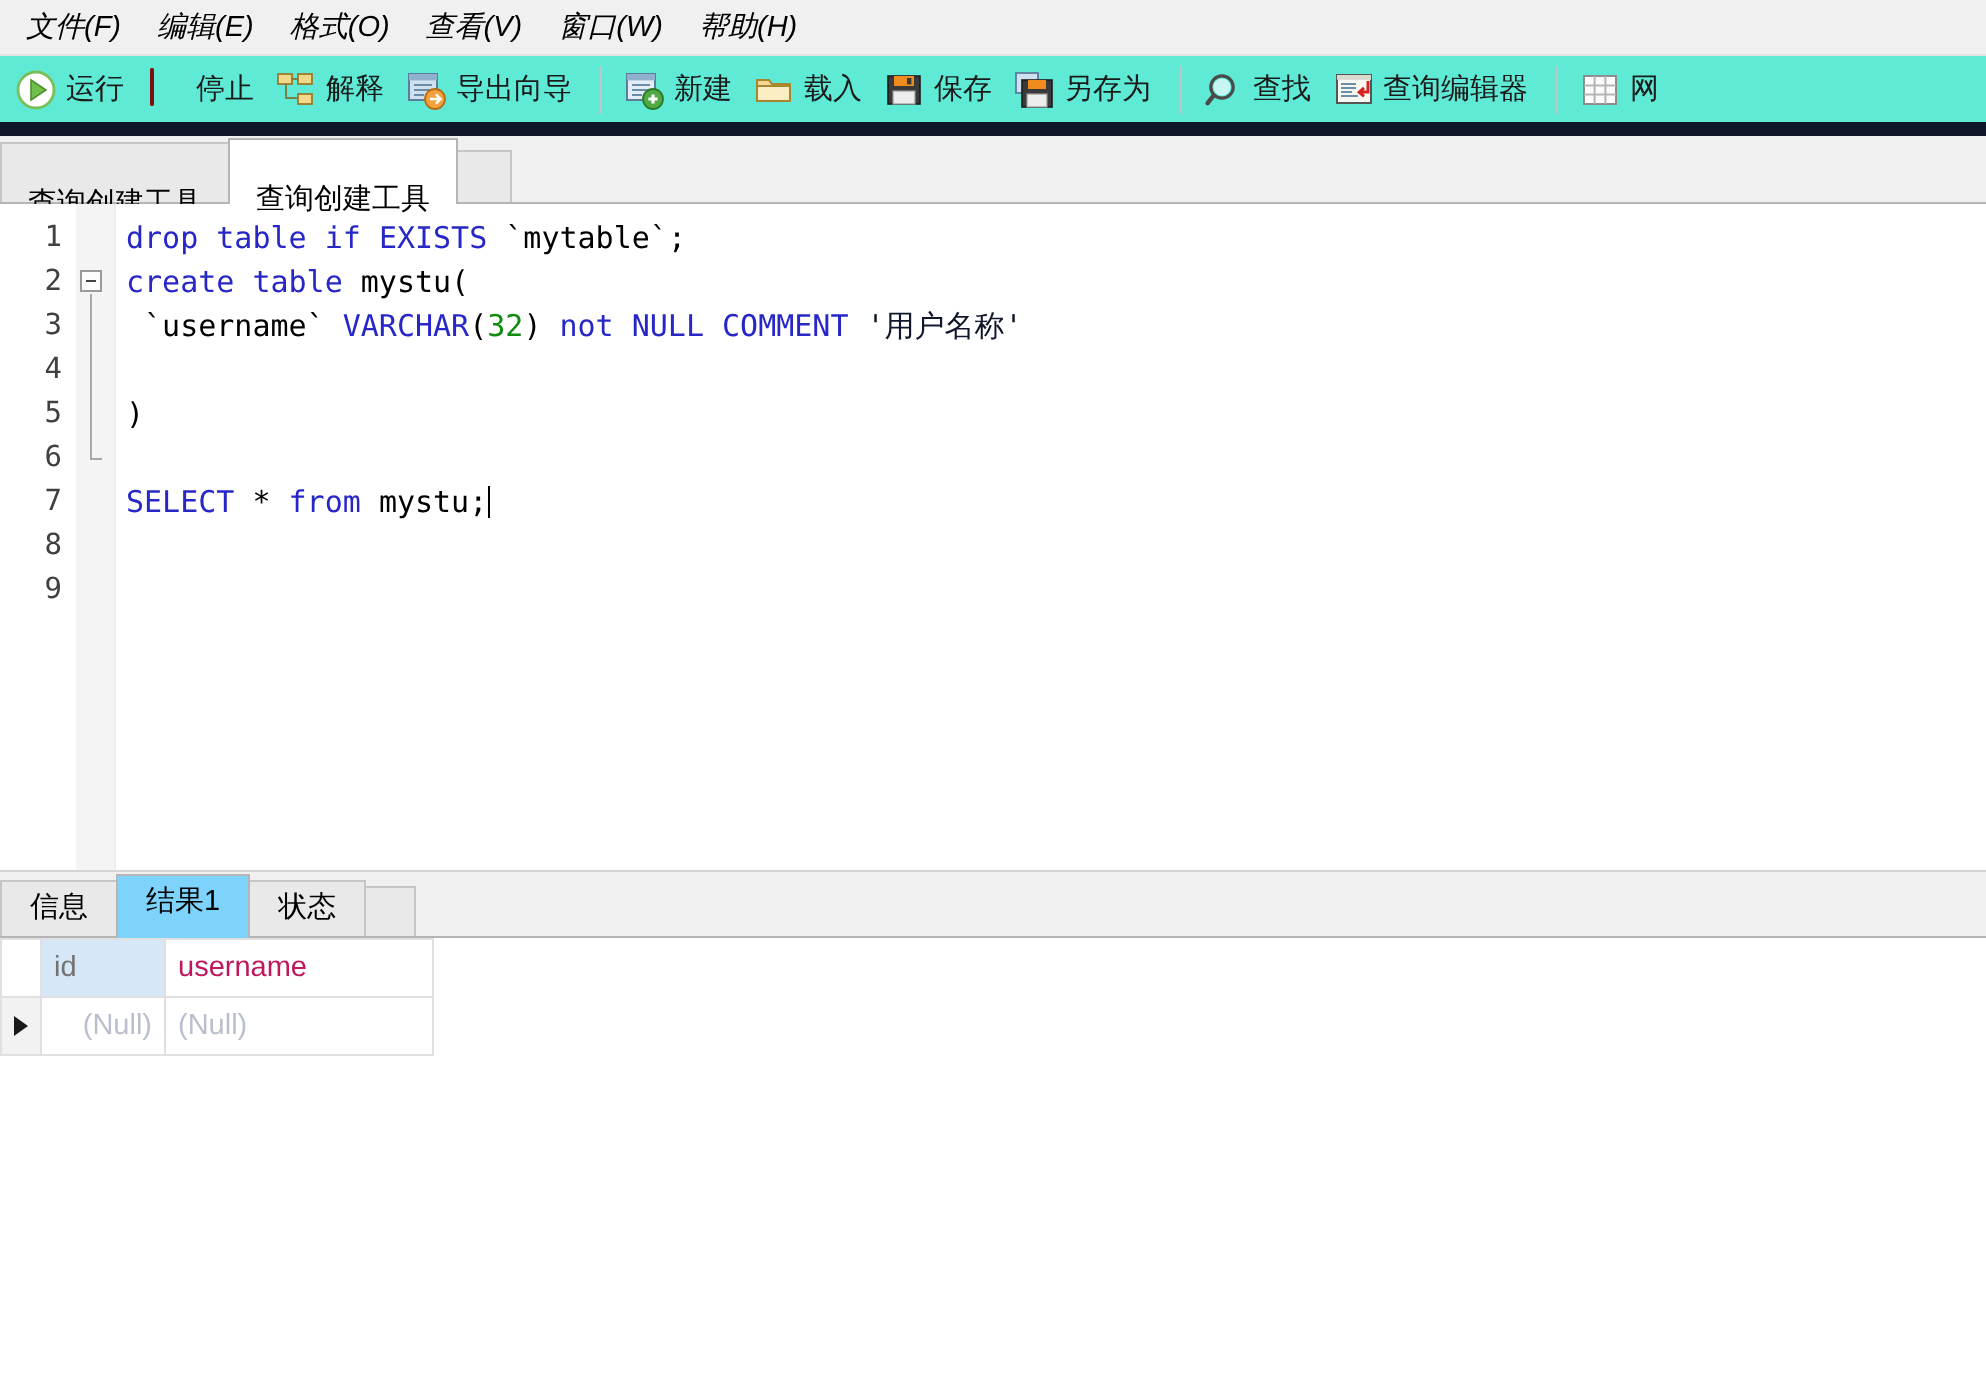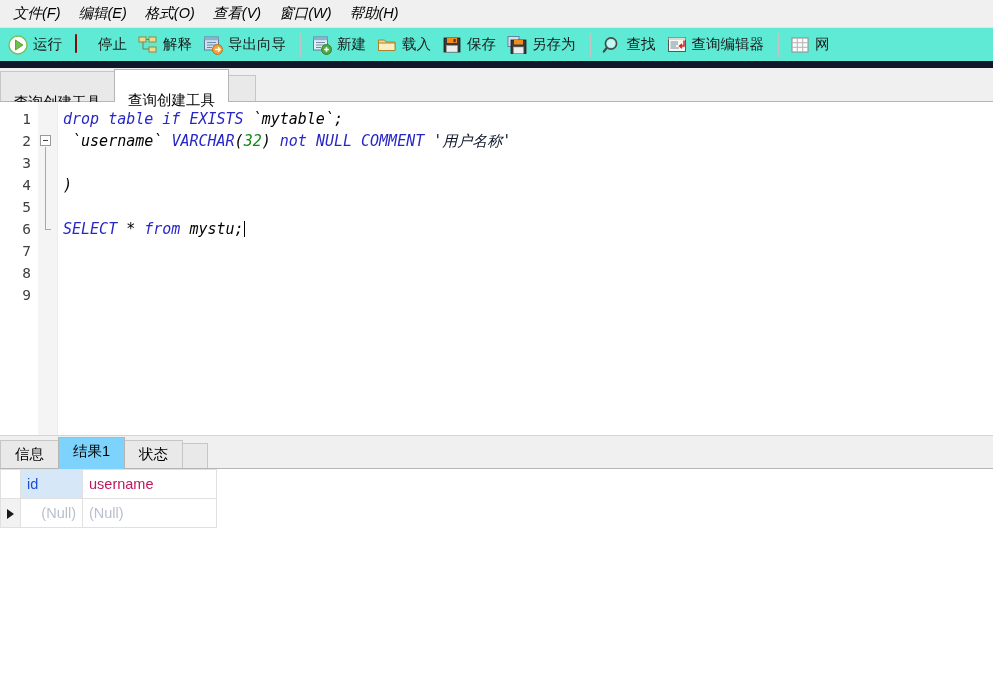--- a/index.html
+++ b/index.html
@@ -166,21 +166,20 @@
     width: 6px; height: 1px;
     background: #a8a8a8;
   }
   #code {
     flex: 1 1 auto;
     padding-top: 6px;
     padding-left: 5px;
     font-family: "DejaVu Sans Mono", monospace;
     font-size: 15px;
     position: relative;
-    font-style: italic;
   }
   .cline {
     height: 22px;
     line-height: 22px;
     white-space: pre;
     color: #000000;
   }
   .k  { color: #2727c8; }  
   .id { color: #000000; }  
   .n  { color: #118a11; }  
@@ -251,21 +250,21 @@
     vertical-align: middle;
     font-family: "Liberation Sans", sans-serif;
   }
   th.rowhdr, td.rowind {
     width: 18px;
     padding: 0;
     background: #ffffff;
     text-align: center;
   }
   td.rowind { background: #f2f2f2; }
-  th.col-id { width: 62px; background: #d6e8f7; color: #1d4ed8; text-align: left; }
+  th.col-id { width: 62px; background: #d6e8f7; color: #737373; text-align: left; }
   th.col-un { width: 134px; background: #ffffff; color: #be185d; text-align: left; }
   td.cell-id { width: 62px; text-align: right; color: #b9bfcc; background:#fff; }
   td.cell-un { width: 134px; text-align: left; color: #b9bfcc; background:#fff; }
   .tri {
     display: inline-block;
     width: 0; height: 0;
     border-left: 7px solid #1a1a1a;
     border-top: 5px solid transparent;
     border-bottom: 5px solid transparent;
     vertical-align: middle;
@@ -441,20 +440,21 @@
       <div class="foldcell"></div>
       <div class="foldcell"></div>
       <div class="foldcell"></div>
       <div class="foldcell"></div>
       <div class="foldbox" style="top: 33px;"></div>
       <div class="foldline" style="top: 45px; height: 82px;"></div>
       <div class="foldend" style="top: 127px;"></div>
     </div>
   <div id="code">
       <div class="cline"><span class="k">drop</span><span class="p"> </span><span class="k">table</span><span class="p"> </span><span class="k">if</span><span class="p"> </span><span class="k">EXISTS</span><span class="p"> </span><span class="id">`mytable`</span><span class="p">;</span></div>
+      <div class="cline"><span class="k">create</span><span class="p"> </span><span class="k">table</span><span class="p"> </span><span class="id">mystu(</span></div>
       <div class="cline"><span class="id"> `username`</span><span class="p"> </span><span class="k">VARCHAR</span><span class="p">(</span><span class="n">32</span><span class="p">)</span><span class="p"> </span><span class="k">not</span><span class="p"> </span><span class="k">NULL</span><span class="p"> </span><span class="k">COMMENT</span><span class="p"> </span><span class="s">'用户名称'</span></div>
       <div class="cline">&nbsp;</div>
       <div class="cline"><span class="p">)</span></div>
       <div class="cline">&nbsp;</div>
       <div class="cline"><span class="k">SELECT</span><span class="p"> </span><span class="p">*</span><span class="p"> </span><span class="k">from</span><span class="p"> </span><span class="id">mystu</span><span class="p">;</span><span class="caret"></span></div>
       <div class="cline">&nbsp;</div>
     </div>
 </div>
 
 <div id="bottom">

